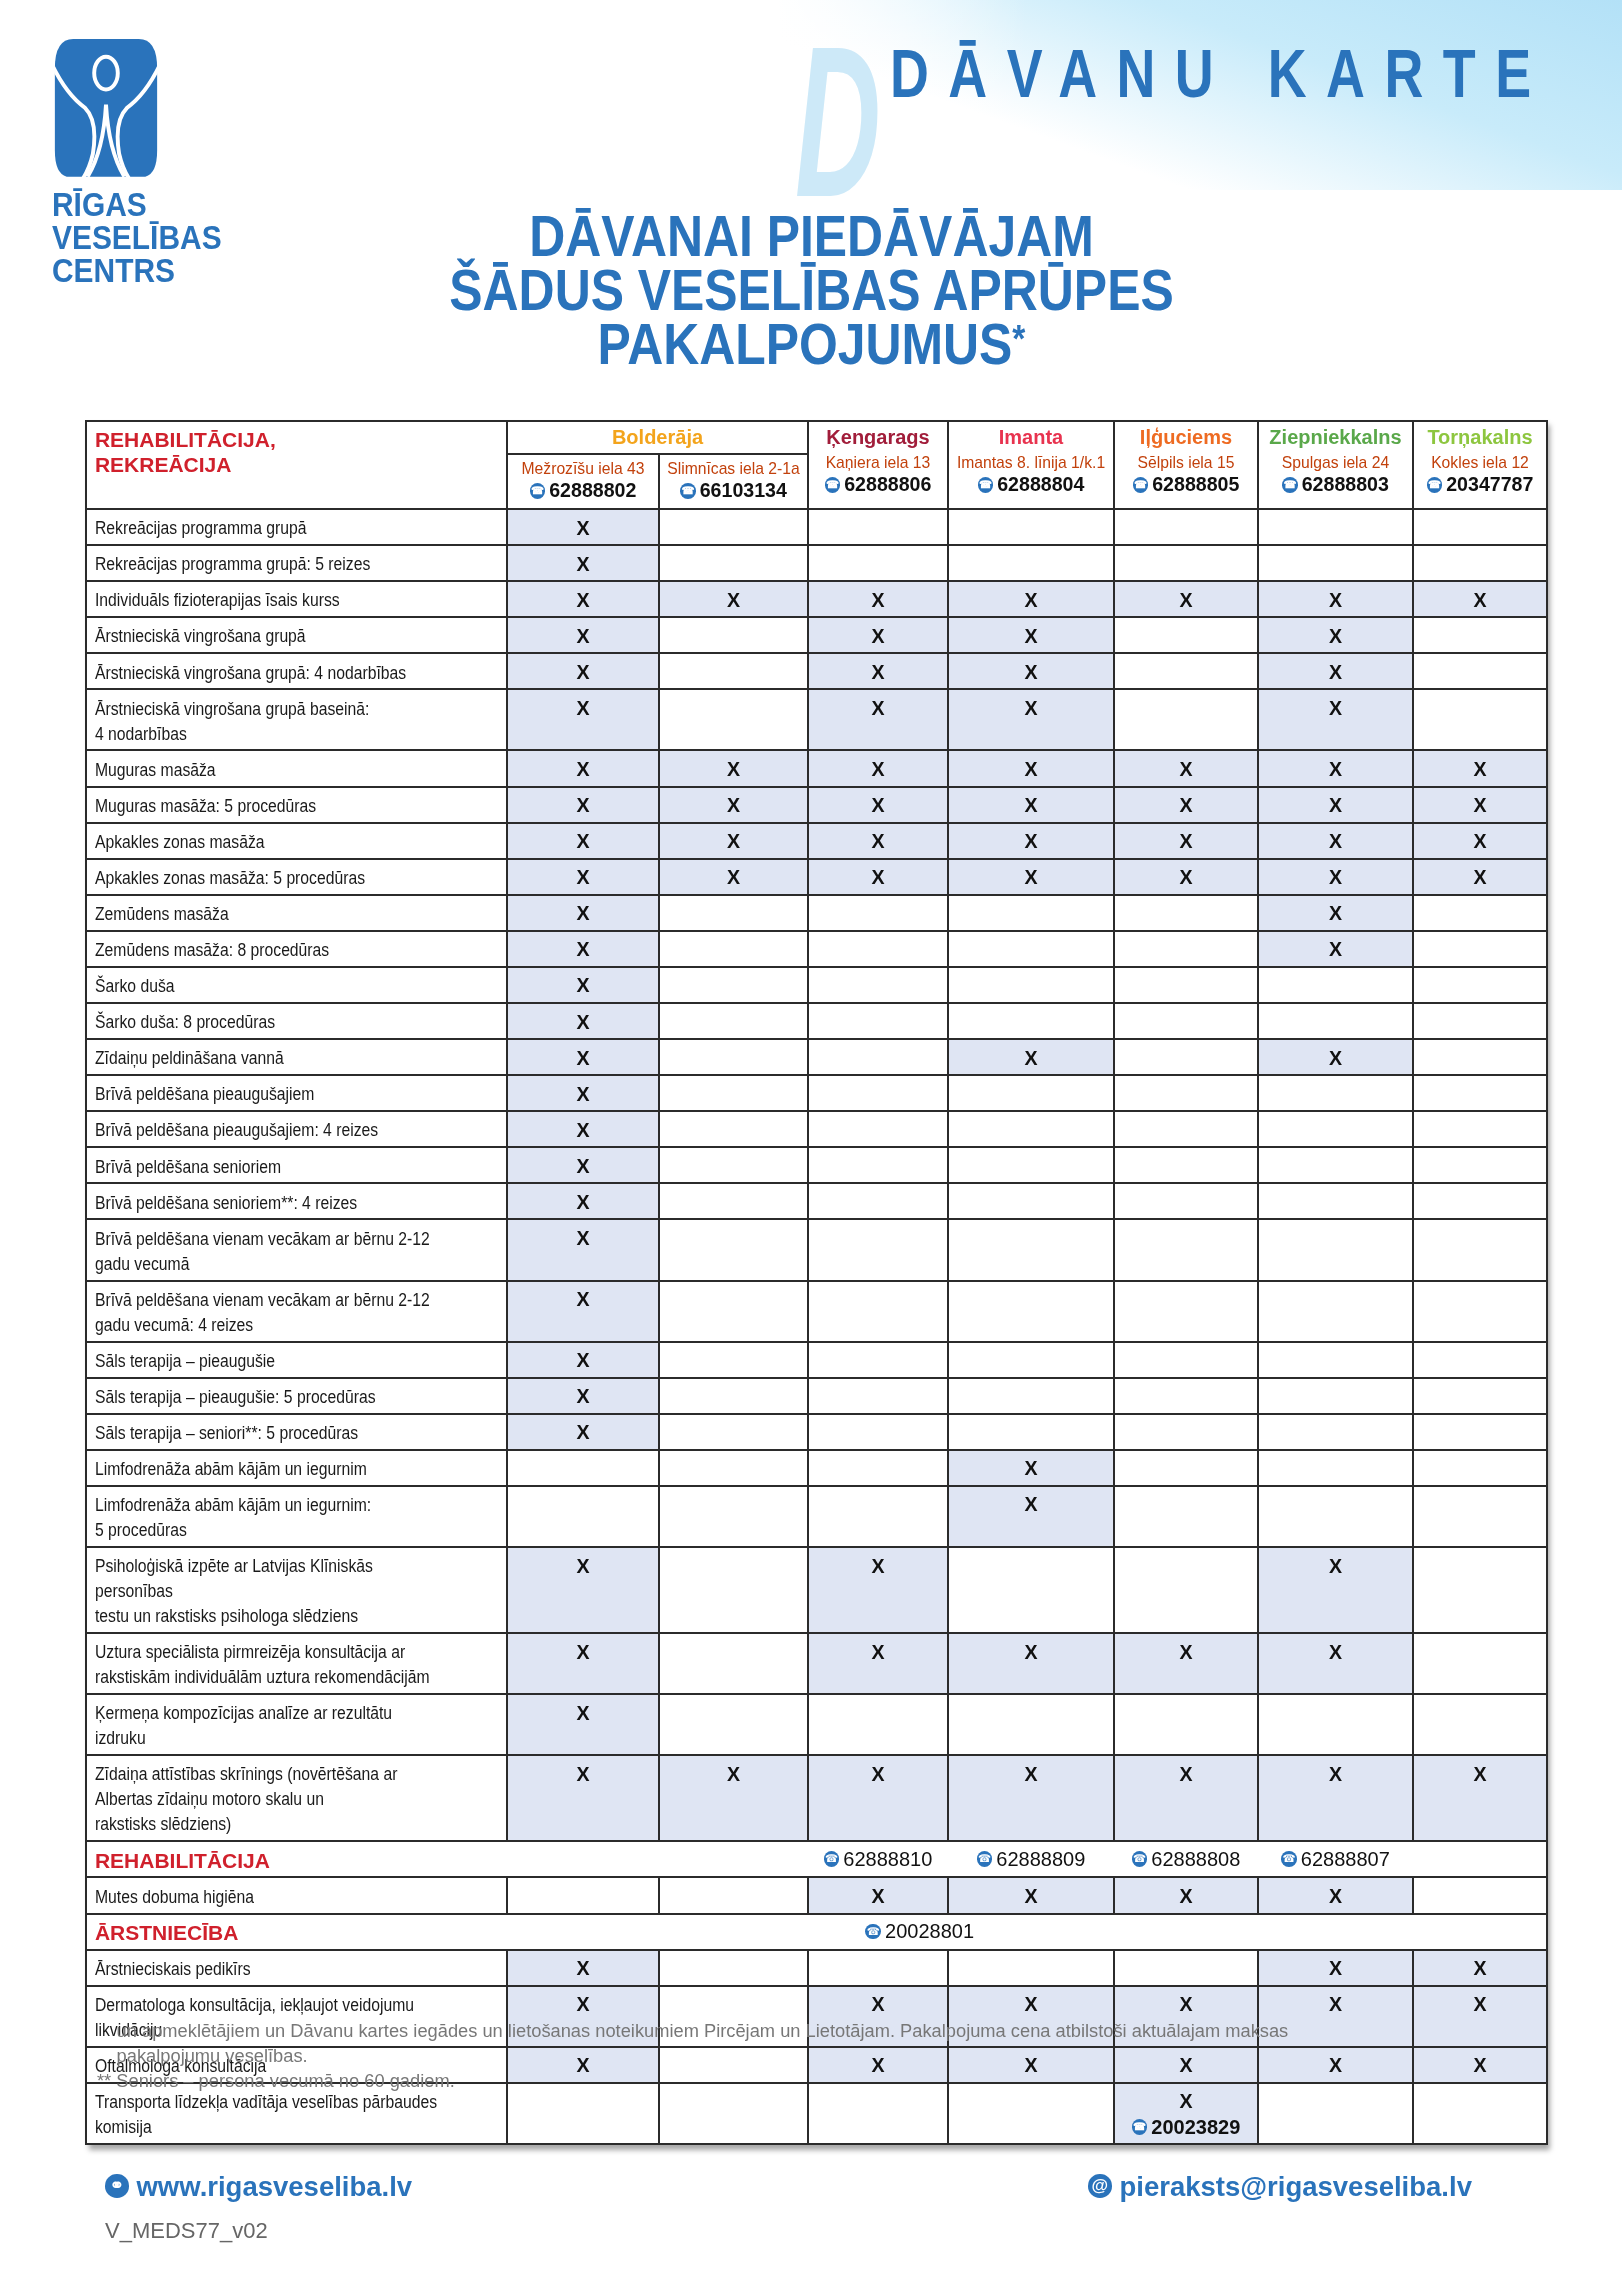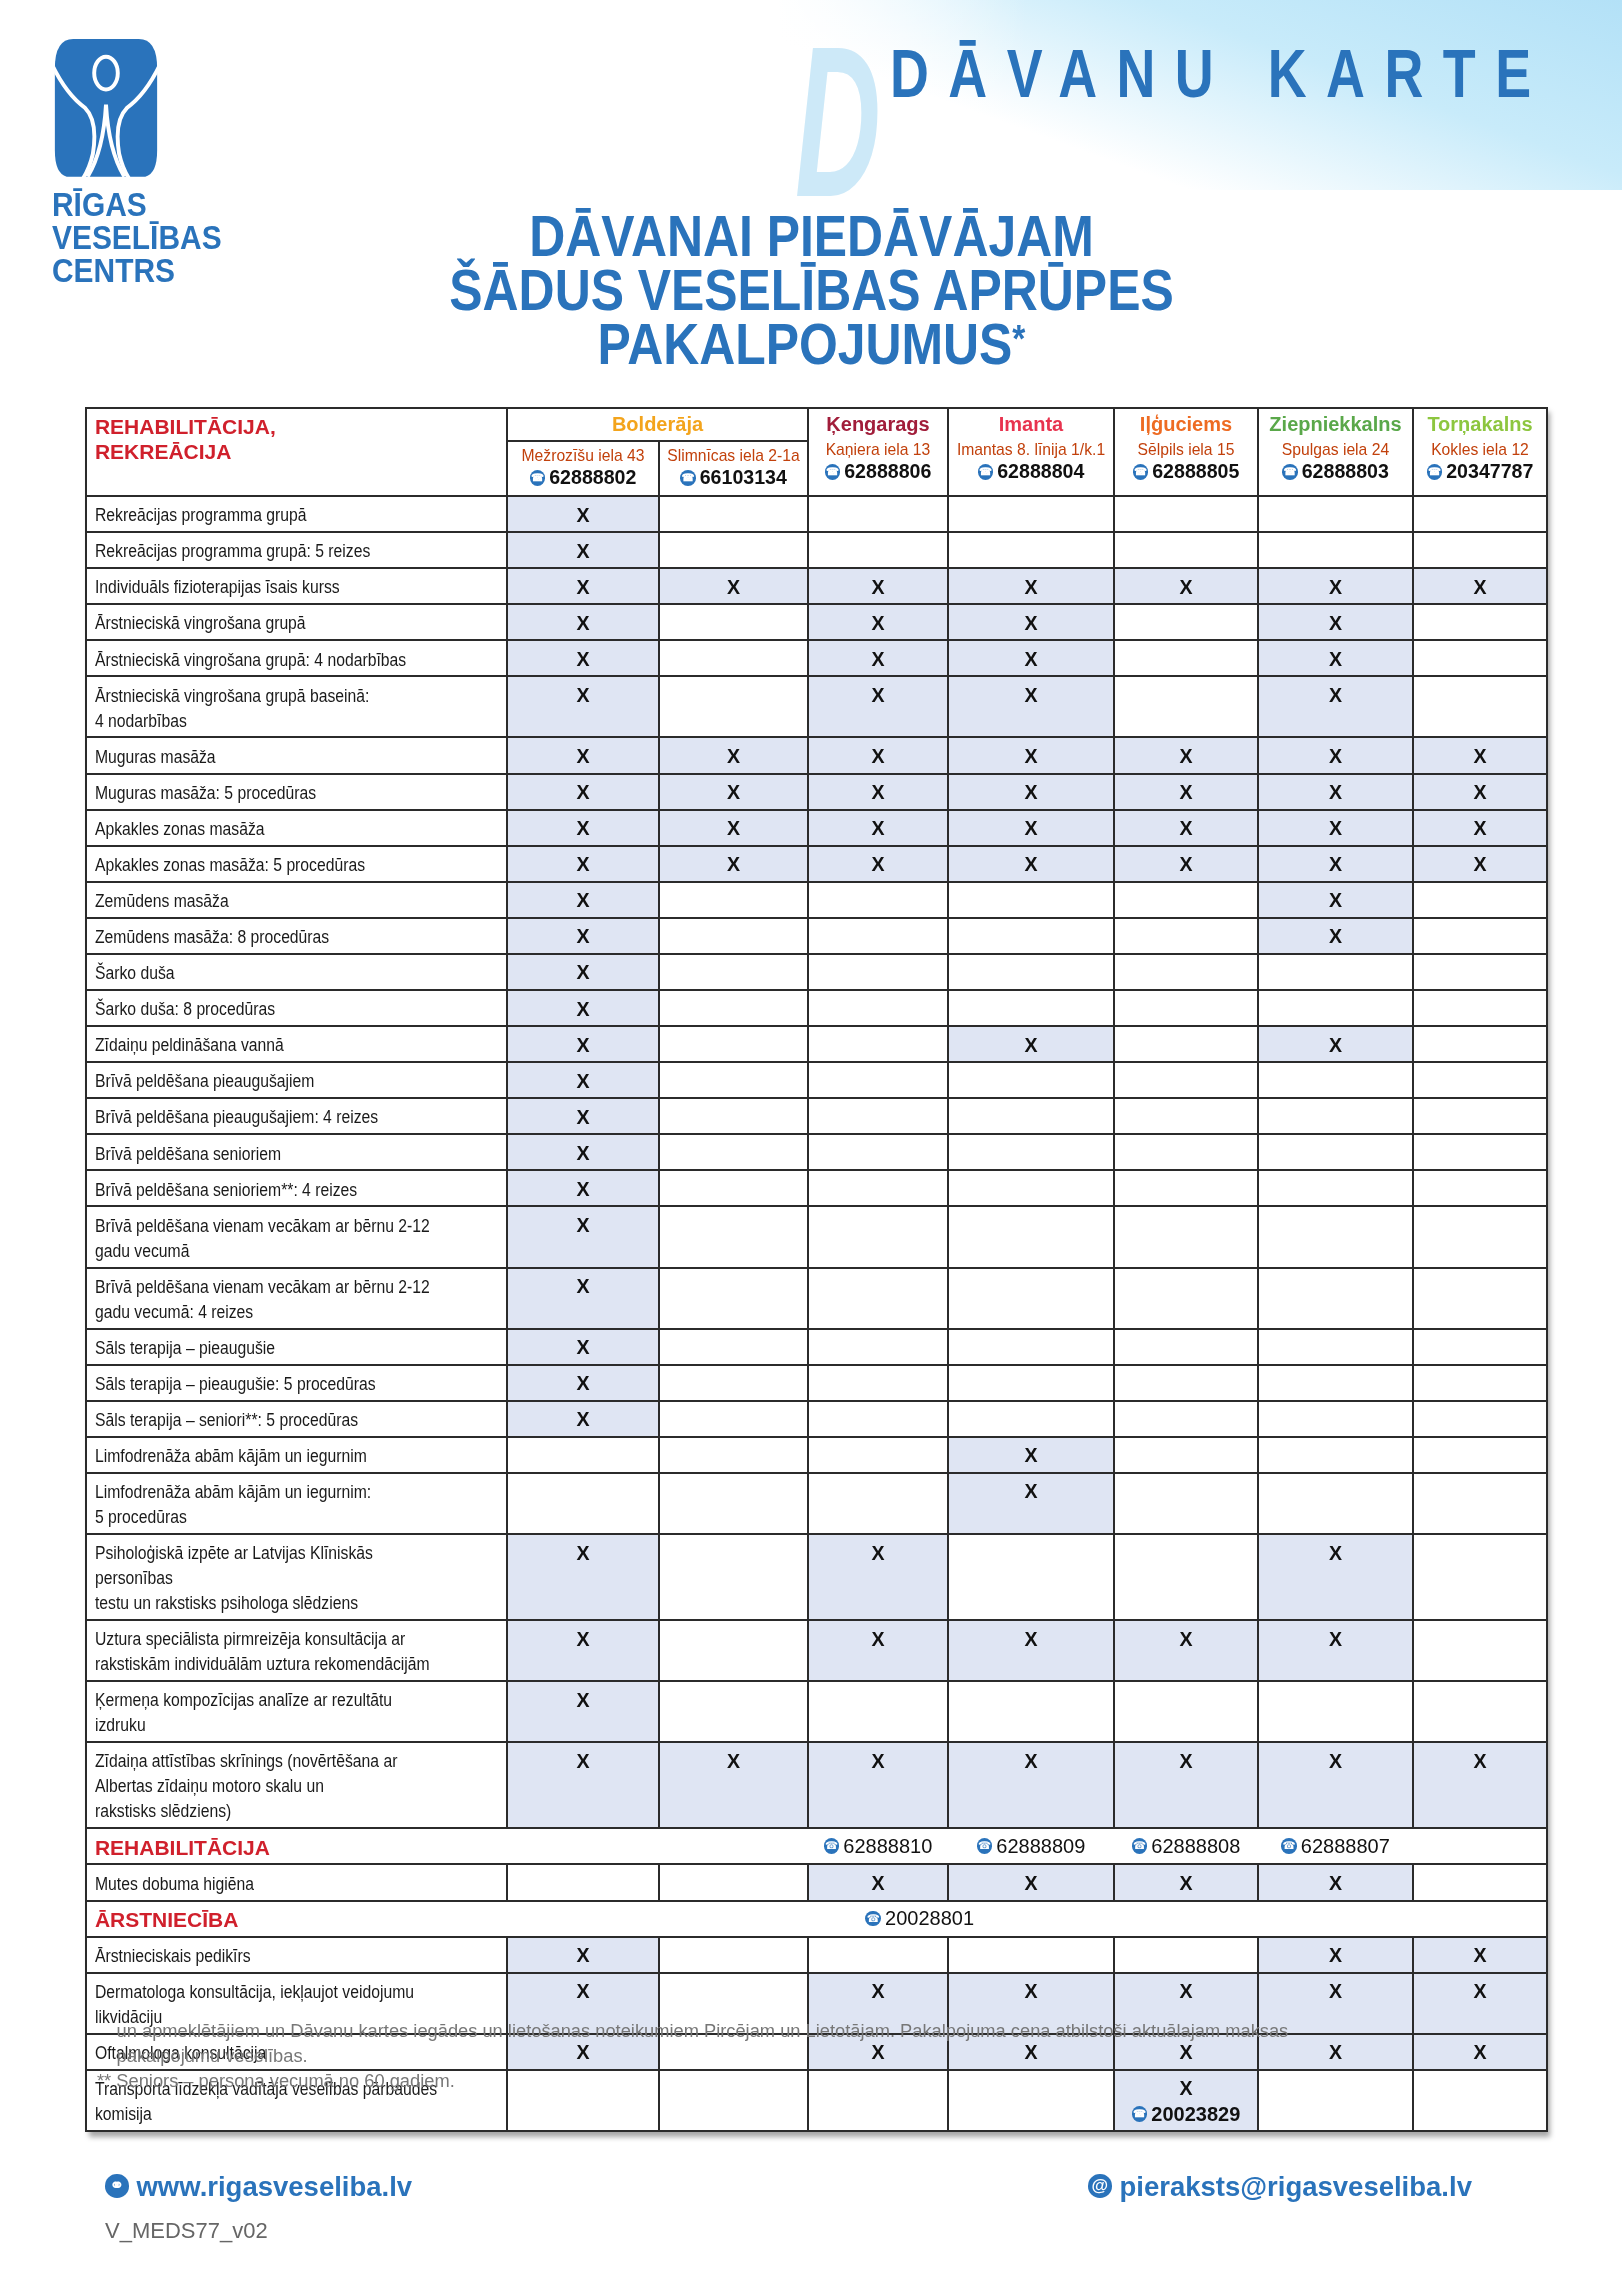--- a/index.html
+++ b/index.html
@@ -9,21 +9,21 @@
   .corner-grad2{position:absolute;right:0;top:0;width:851px;height:196px;
     background:linear-gradient(to right,#fff 0%,rgba(255,255,255,0) 30%);}
   .big-d{position:absolute;left:795px;top:13px;font-family:"Liberation Sans",sans-serif;font-weight:bold;font-style:italic;font-size:216px;line-height:1;
     color:#cde9f8;transform:scaleX(0.55);transform-origin:left top;}
   .main-title{position:absolute;left:890px;top:34px;font-size:69px;font-weight:bold;color:#2a73bb;letter-spacing:25px;transform:scaleX(0.78);transform-origin:left top;white-space:nowrap;}
   .logo{position:absolute;left:47px;top:39px;width:118px;}
   .logo-text{position:absolute;left:52px;top:188px;font-weight:bold;font-size:34px;line-height:33px;color:#2a73bb;transform:scaleX(0.88);transform-origin:left top;}
   .subtitle{position:absolute;left:0;width:1623px;top:209px;text-align:center;font-weight:bold;font-size:58px;line-height:54px;color:#2a73bb;}
   .subtitle .ln{display:block;transform:scaleX(0.86);}
   .subtitle sup{font-size:39px;vertical-align:top;position:relative;top:-5.2px;}
-  .tbl-wrap{position:absolute;left:85px;top:407px;width:1461px;box-shadow:3.9px 5.2px 5.2px rgba(0,0,0,0.35);}
+  .tbl-wrap{position:absolute;left:85px;top:420px;width:1461px;box-shadow:3.9px 5.2px 5.2px rgba(0,0,0,0.35);}
   table{border-collapse:collapse;width:1461px;table-layout:fixed;}
   td{border:2px solid #2b2b2b;padding:0;vertical-align:top;font-size:18.3px;}
   td.lbl{padding:5.2px 6.5px 3.9px 7.9px;line-height:25px;color:#1a1a1a;font-size:18.3px;}
   td.lbl span{display:inline-block;transform:scaleX(0.86);transform-origin:left center;}
   td.c{text-align:center;font-weight:bold;font-size:19.6px;padding-top:6.5px;}
   td.on{background:#dfe5f3;}
   .sec{color:#d0202c;font-weight:bold;font-size:21px;line-height:25px;}
   .hdr-site{text-align:center;font-weight:bold;font-size:20px;padding:3.9px 0 3.9px 0;}
   .hdr-addr{text-align:center;font-size:15.7px;color:#c2410c;padding-top:5.2px;}
   .hdr-phone{text-align:center;font-weight:bold;font-size:19.6px;padding:1.3px 0 3.9px;}

